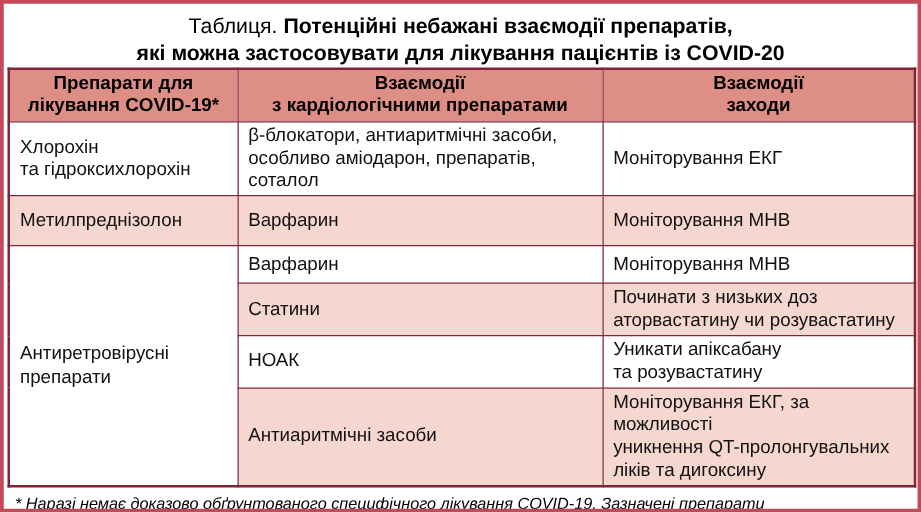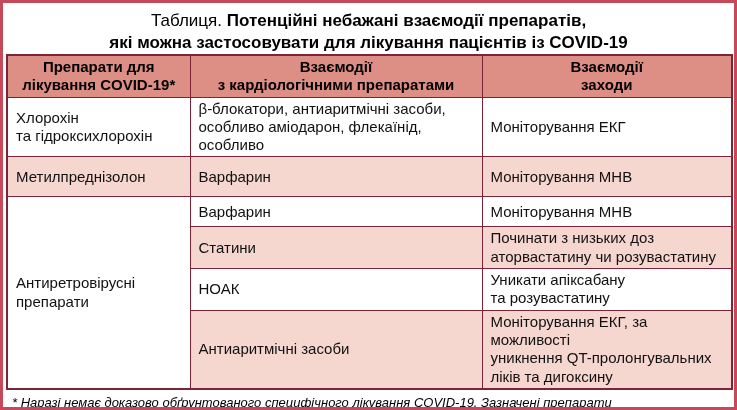--- a/index.html
+++ b/index.html
@@ -74,21 +74,21 @@
   }
   .notes p { margin: 0; white-space: pre-line; }
 </style>
 </head>
 <body>
 
 <div class="frame">
 
   <div class="title">
     <span class="t-reg">Таблиця. </span><span class="t-bold">Потенційні небажані взаємодії препаратів,</span><br>
-    <span class="t-bold">які можна застосовувати для лікування пацієнтів із COVID-19</span>
+    <span class="t-bold">які можна застосовувати для лікування пацієнтів із COVID-20</span>
   </div>
 
   <table class="grid">
     <colgroup>
         <col class="c1">
         <col class="c2">
         <col class="c3">
       </colgroup>
     <thead>
       <tr class="h-head">
@@ -98,21 +98,21 @@
 з кардіологічними препаратами</th>
         <th>Взаємодії
 заходи</th>
       </tr>
     </thead>
     <tbody>
       <tr class="h-r1">
         <td>Хлорохін
 та гідроксихлорохін</td>
         <td>β-блокатори, антиаритмічні засоби,
-особливо аміодарон, флекаїнід, особливо</td>
+особливо аміодарон, препаратів, соталол</td>
         <td>Моніторування ЕКГ</td>
       </tr>
       <tr class="h-r2 shade">
         <td>Метилпреднізолон</td>
         <td>Варфарин</td>
         <td>Моніторування МНВ</td>
       </tr>
       <tr class="h-r3">
         <td class="span-white" rowspan="4">Антиретровірусні
 препарати</td>

